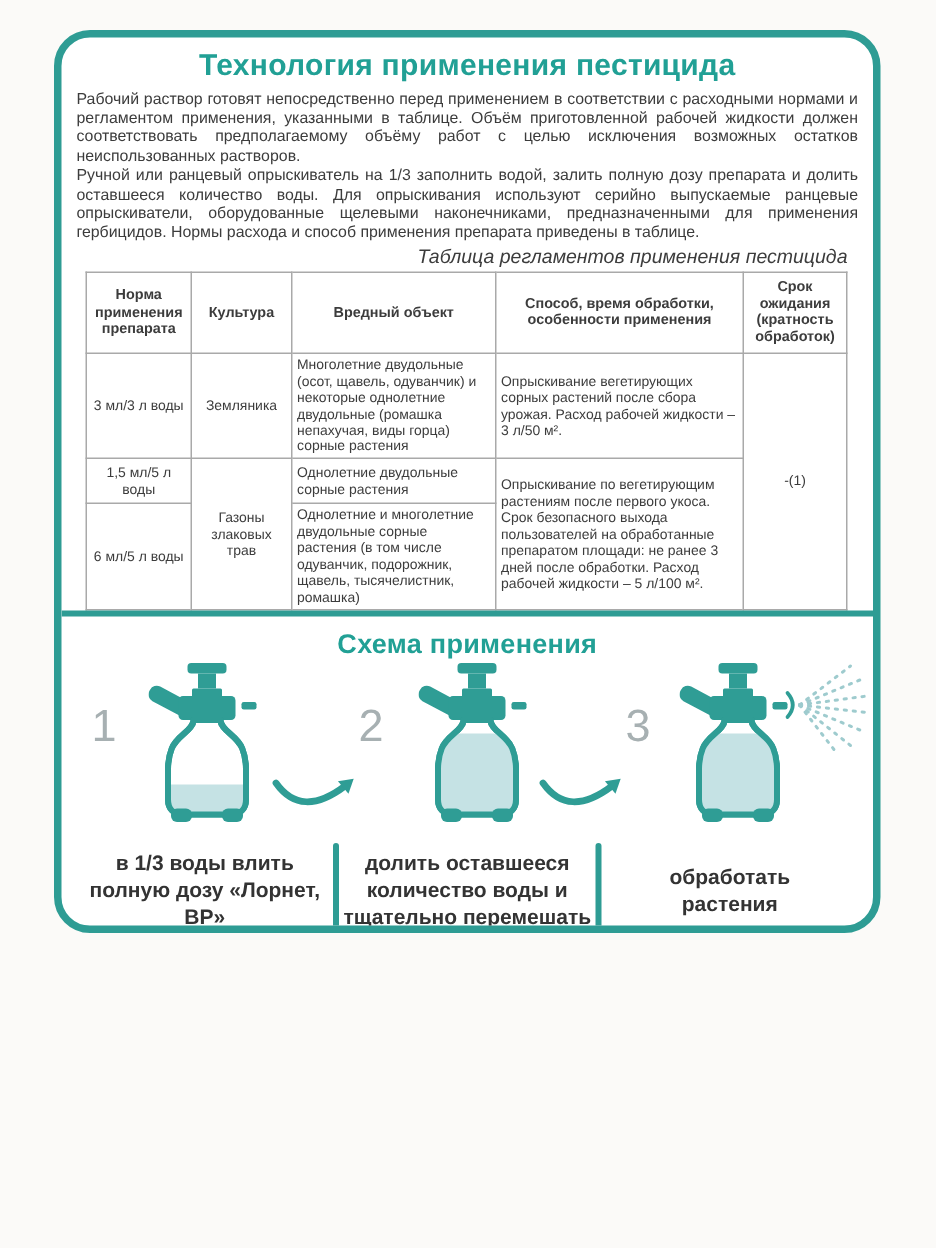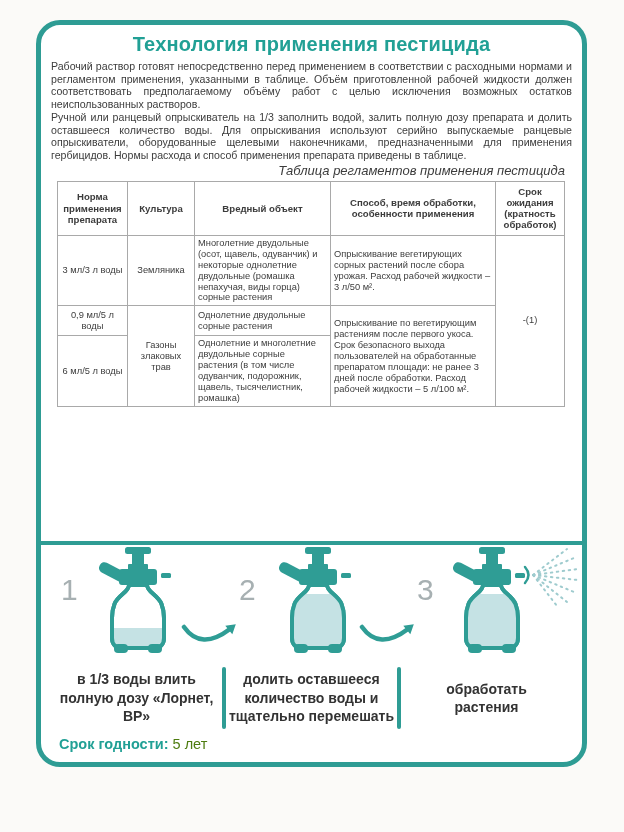--- a/index.html
+++ b/index.html
@@ -3,21 +3,21 @@
 <meta charset="utf-8">
 <style>
   html,body{margin:0;padding:0}
   body{
     width:624px;height:832px;position:relative;overflow:hidden;
     background:#fbfaf8;
     font-family:"Liberation Sans","DejaVu Sans",sans-serif;
     color:#3c3c3c;
   }
   .card{
-    position:absolute;left:36px;top:20px;width:551px;height:747px;
+    position:absolute;left:36px;top:20px;width:551px;height:602px;
     box-sizing:border-box;background:#fff;
     border:5px solid #2e9c94;border-radius:24px;
     display:flex;flex-direction:column;overflow:hidden;
   }
   .page-title{
     color:#21a095;font-size:20px;font-weight:700;text-align:center;
     margin:8px 8px 2px;letter-spacing:.2px;
   }
   .intro{margin:2px 10px 0;font-size:10.6px;line-height:12.7px;text-align:justify;}
   .intro p{margin:0;}
@@ -88,37 +88,38 @@
         <th>Срок ожидания (кратность обработок)</th>
       </tr>
       <tr style="height:68px">
         <td>3 мл/3 л воды</td>
         <td>Земляника</td>
         <td class="l">Многолетние двудольные (осот, щавель, одуванчик) и некоторые однолетние двудольные (ромашка непахучая, виды горца) сорные растения</td>
         <td class="l">Опрыскивание вегетирующих сорных растений после сбора урожая. Расход рабочей жидкости – 3 л/50 м².</td>
         <td rowspan="3">-(1)</td>
       </tr>
       <tr style="height:30px">
-        <td>0,9 мл/5 л воды</td>
+        <td>1,5 мл/5 л воды</td>
         <td rowspan="2">Газоны злаковых трав</td>
         <td class="l">Однолетние двудольные сорные растения</td>
         <td class="l" rowspan="2">Опрыскивание по вегетирующим растениям после первого укоса. Срок безопасного выхода пользователей на обработанные препаратом площади: не ранее 3 дней после обработки. Расход рабочей жидкости – 5 л/100 м².</td>
       </tr>
       <tr style="height:65px">
         <td>6 мл/5 л воды</td>
         <td class="l">Однолетние и многолетние двудольные сорные растения (в том числе одуванчик, подорожник, щавель, тысячелистник, ромашка)</td>
       </tr>
     </tbody>
   </table>
 
 
   <div class="spacer"></div>
 
   <div class="divider"></div>
 
+  <div class="scheme-title">Схема применения</div>
 
   <div class="steps">
 
     <div class="step-num" style="left:20px">1</div>
     <div class="step-num" style="left:198px">2</div>
     <div class="step-num" style="left:376px">3</div>
 
     <svg class="sprayer" style="left:58px" width="78" height="113" viewBox="0 0 78 113">
       <defs>
           <clipPath id="clipA">

